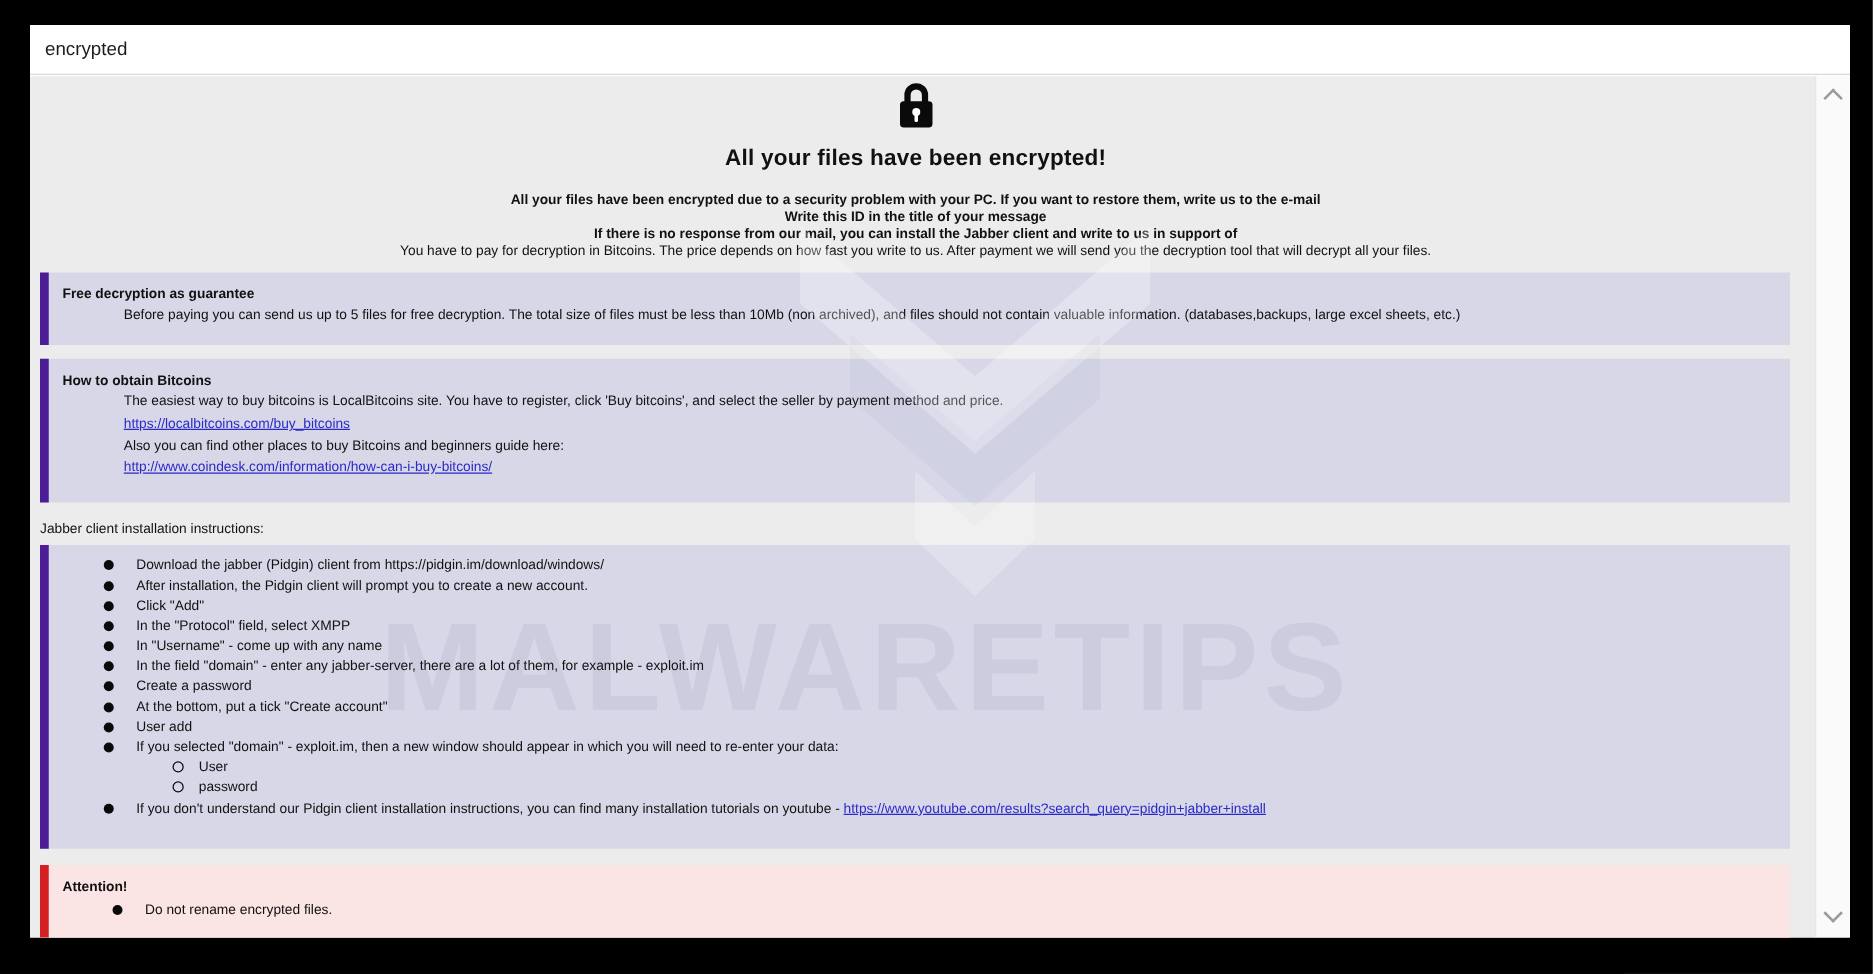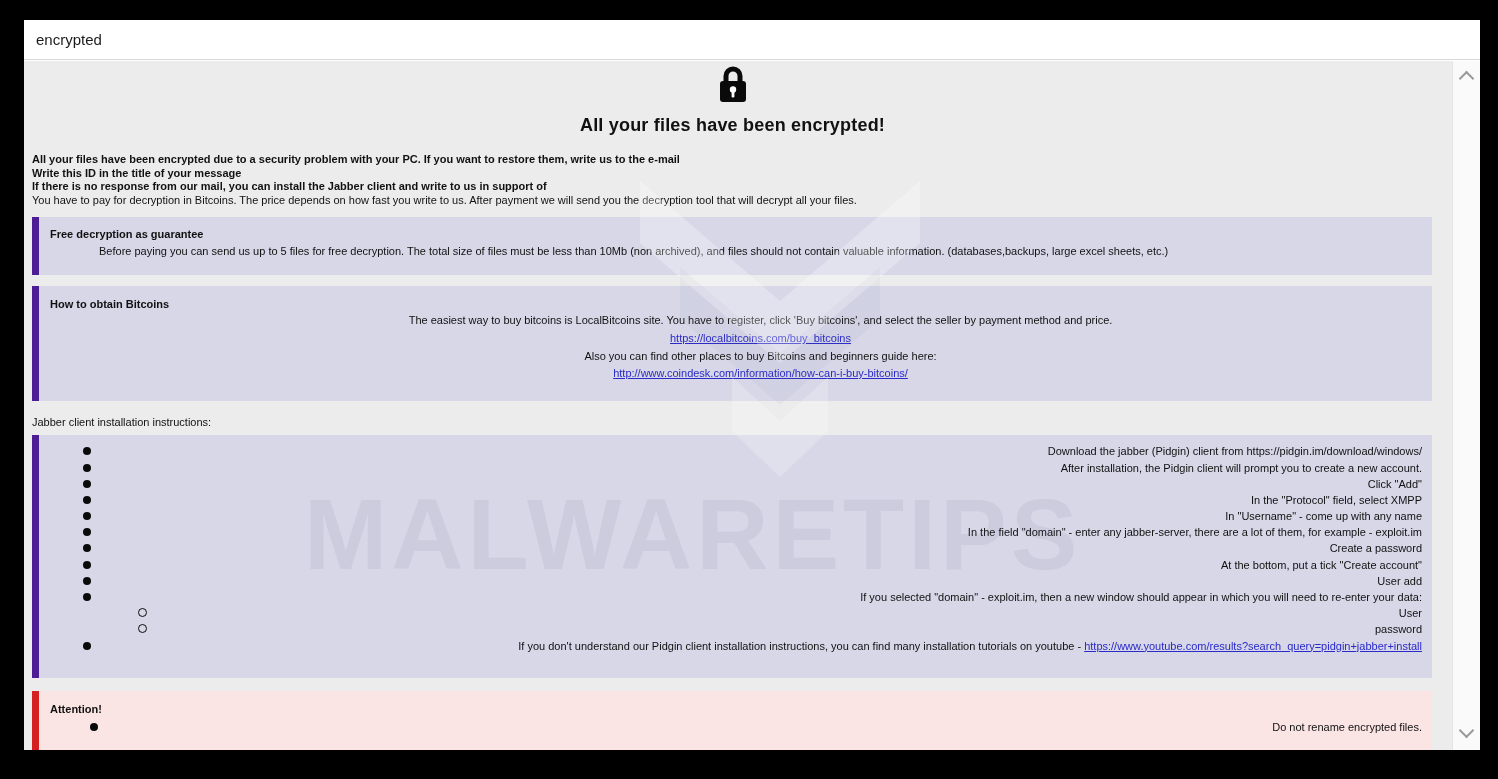--- a/index.html
+++ b/index.html
@@ -18,36 +18,36 @@
                display:flex; flex-direction:column; justify-content:space-between;
                align-items:center; padding:8px 0 10px 0; }
   .chev { width:11px; height:11px; border-left:2px solid #9a9a9a; border-top:2px solid #9a9a9a; }
   .chev-up { transform:rotate(45deg); margin-top:4px; }
   .chev-down { transform:rotate(225deg); margin-bottom:4px; }
 
   .lockwrap { display:flex; justify-content:center; }
   .main-heading { text-align:center; font-size:18px; font-weight:bold; color:#111;
                   margin-top:7px; letter-spacing:0.2px; }
 
-  .intro { margin-top:17px; font-size:11px; color:#111; line-height:13.6px; }
+  .intro { margin-top:17px; font-size:11px; color:#111; line-height:13.6px;text-align:center; }
   .intro .b { font-weight:bold; }
 
   .section { border-left:7px solid #4c1d95; background:#d7d7e8; color:#111;
              font-size:11px; margin-right:1px; }
   .section.free { margin-top:10px; padding:11px 10px 16px 11px; min-height:58px; }
   .section.btc  { margin-top:11px; padding:12px 10px 20px 11px; min-height:97px; }
   .section.jab  { padding:9px 10px 24px 4px; min-height:217px; }
   .section-title { font-weight:bold; font-size:11px; }
   .indent { padding-left:49px; margin-top:5px; line-height:13.6px; }
-  .btc .indent { margin-top:4px;text-align:center; }
+  .btc .indent { margin-top:4px; }
   .link { color:#2a2ac8; text-decoration:underline; cursor:pointer; }
 
   .jabber-label { margin-top:15px; margin-bottom:7px; font-size:11px; color:#111; }
 
-  .bullet-row { display:flex; align-items:flex-start; padding:2.6px 0; line-height:11px;justify-content:space-between;}
+  .bullet-row { display:flex; align-items:flex-start; padding:2.6px 0; line-height:11px;}
   .disc { flex:0 0 auto; width:8px; height:8px; border-radius:50%; background:#0a0a0a;
           margin:1px 18px 0 40px; }
   .ring { flex:0 0 auto; width:9px; height:9px; border-radius:50%; border:1.5px solid #0a0a0a;
           margin:0 12px 0 95px; background:transparent; }
   .bullet-text { font-size:11px; }
 
   .section.attn { border-left:7px solid #d42020; background:#fbe4e4; margin-top:13px;
                   padding:12px 10px 26px 11px; min-height:87px; font-size:11px; }
   .attn .section-title { margin-bottom:4px; }
 

